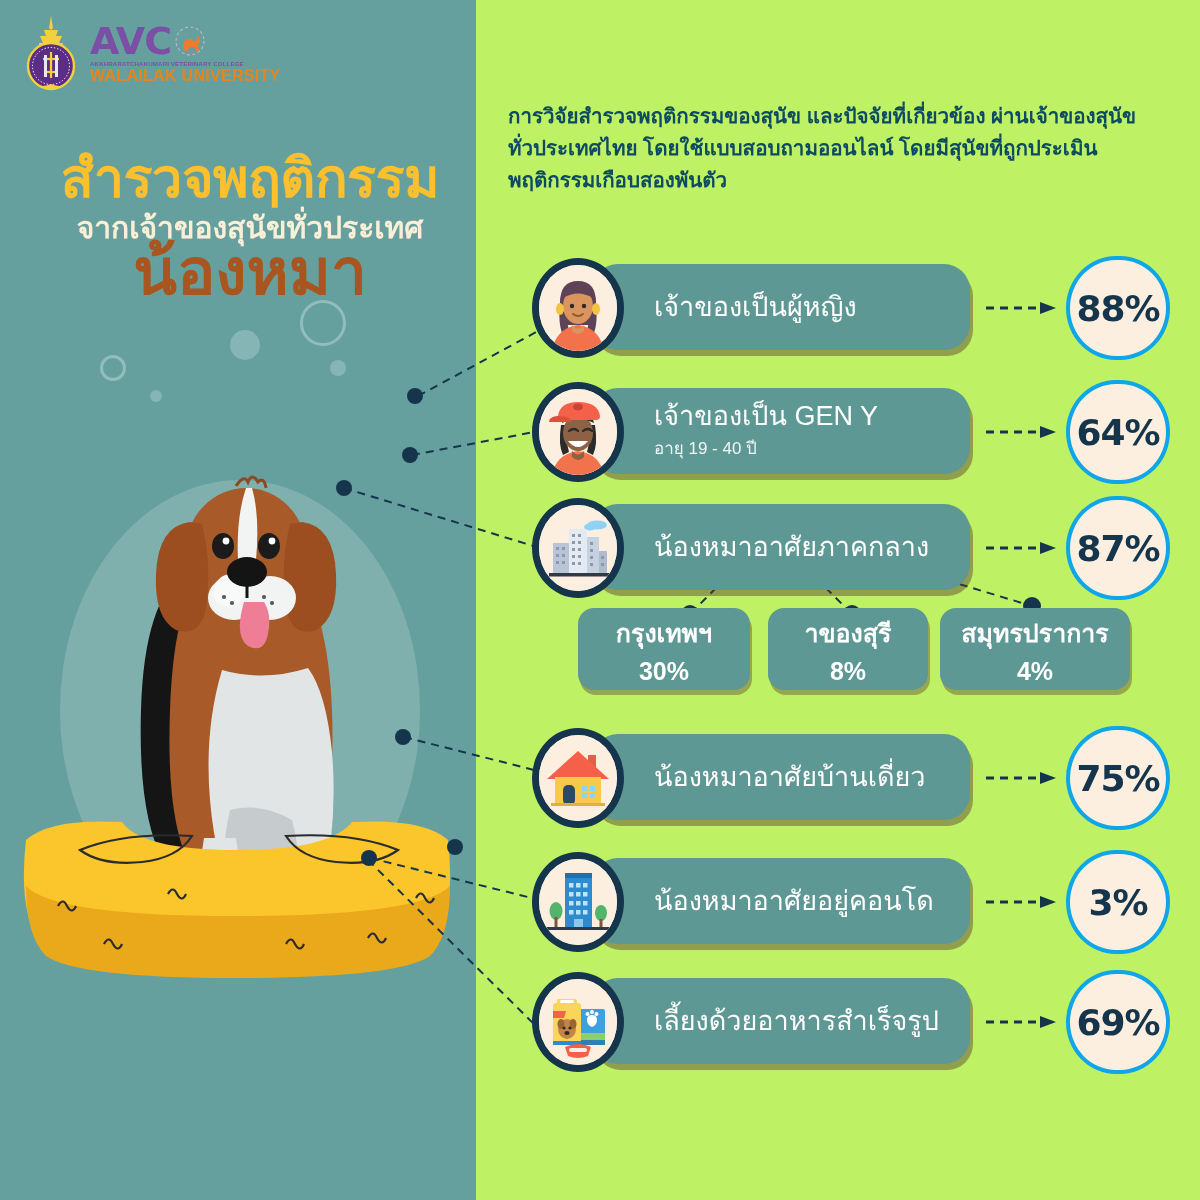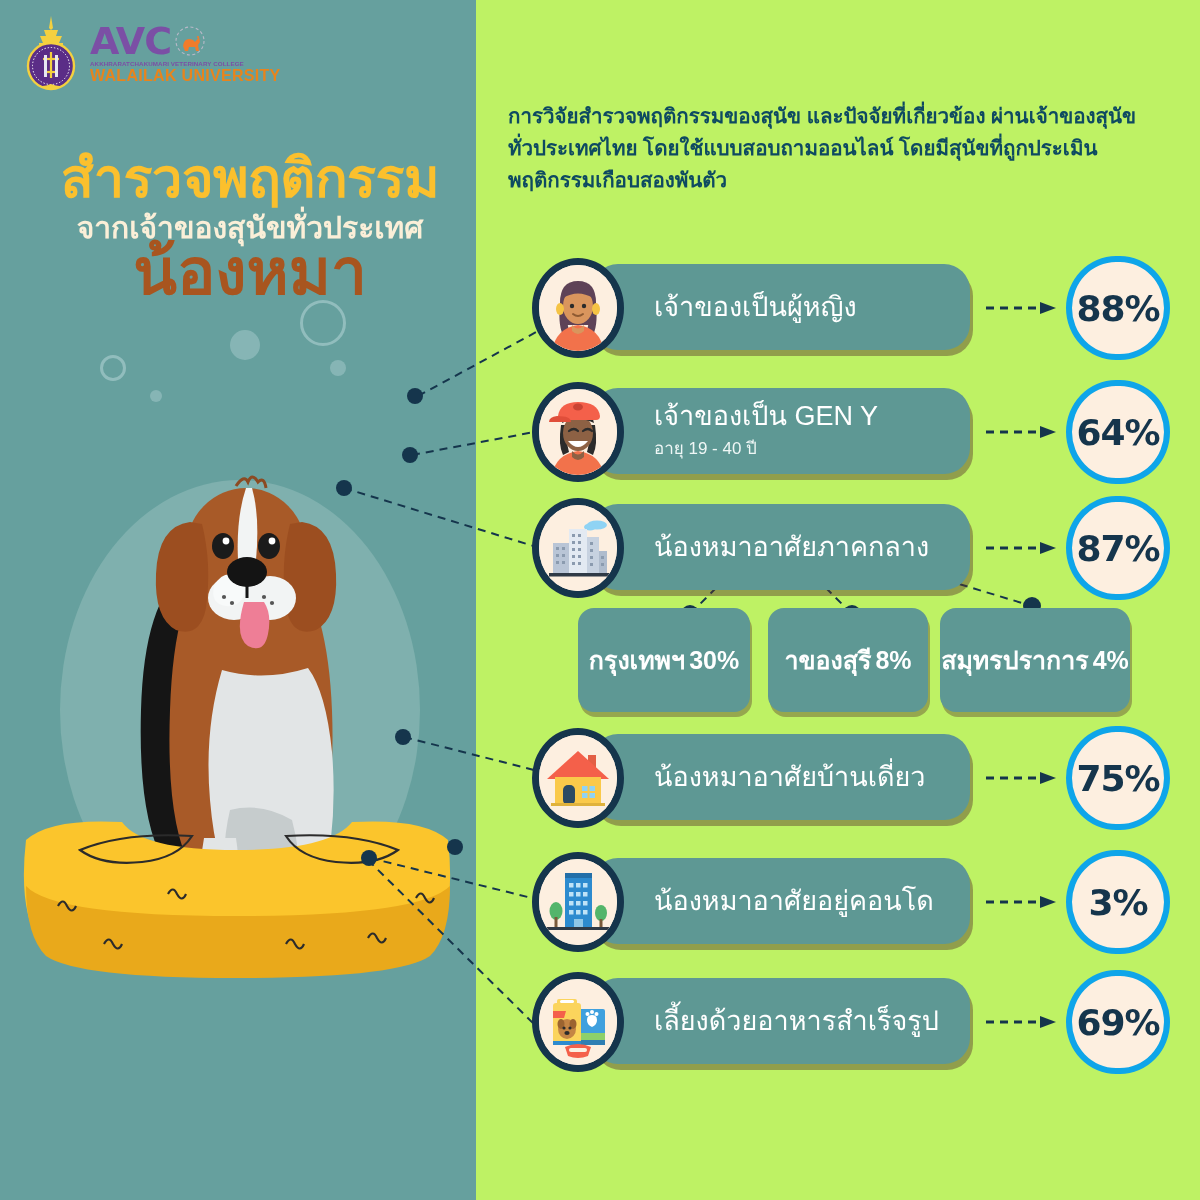--- a/index.html
+++ b/index.html
@@ -96,35 +96,35 @@
     background: #FDEFE0; border: 7px solid #15354C;
     border-radius: 46px / 50px;
     overflow: hidden; z-index: 4;
   }
   .icon-badge svg { display: block; }
 
   .arrow { position: absolute; top: 44px; left: 462px; width: 74px; height: 12px; }
   .pct-circle {
     position: absolute; left: 542px; top: -2px;
     width: 104px; height: 104px;
-    background: #FDEFE0; border: 6px solid #0ea5e9;
+    background: #FDEFE0; border: 4px solid #0ea5e9;
     border-radius: 50px / 52px;
     display: flex; align-items: center; justify-content: center;
   }
   .pct-text {
     font-size: 36px; font-weight: bold; color: #15354C;
     font-family: "DejaVu Sans", sans-serif; letter-spacing: -1px;
   }
 
   
   #subrow { position: absolute; left: 578px; top: 608px; width: 560px; height: 100px; }
   .subcard {
-    position: absolute; top: 0; height: 104px;
+    position: absolute; top: 0; height: 82px;
     background: #5E9894; border-radius: 16px;
-    display: flex; 
+    display: flex; flex-direction: column;
     align-items: center; justify-content: center; gap: 4px;
     box-shadow: 2px 5px 0 rgba(90,55,45,0.40);
   }
   .subcard-name { font-size: 25px; font-weight: bold; color: #FFFFFF; white-space: nowrap; }
   .subcard-val  { font-size: 25px; font-weight: bold; color: #FFFFFF; }
 
   
   #connectors { position: absolute; left: 0; top: 0; width: 1200px; height: 1200px; pointer-events: none; }
 </style>
 </head>

